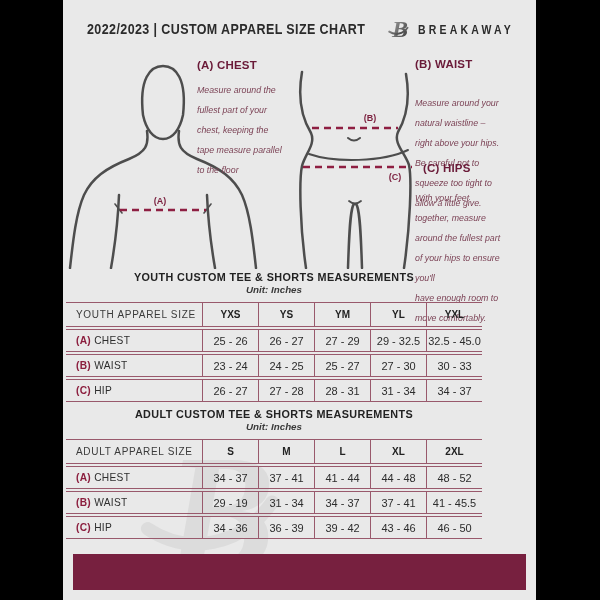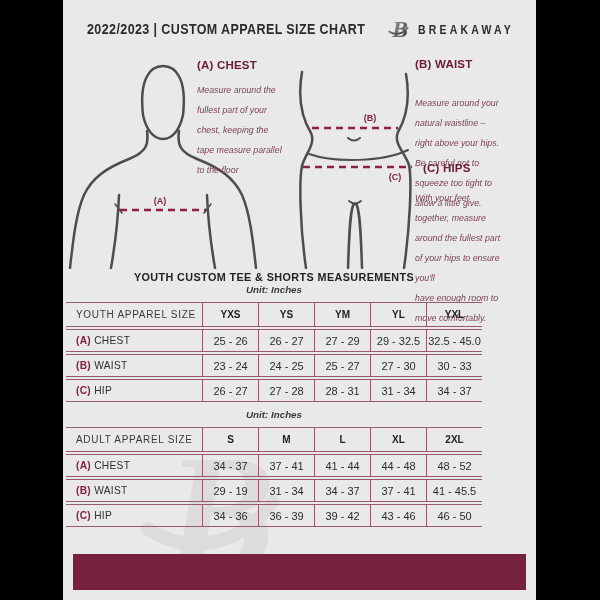--- a/index.html
+++ b/index.html
@@ -161,20 +161,21 @@
                 <td>28 - 31</td>
                 <td>31 - 34</td>
                 <td>34 - 37</td>
               </tr>
             </tbody>
           </table>
         </div>
     </div>
 
     <div class="table-section section-1">
+      <div class="tbl-title">ADULT CUSTOM TEE &amp; SHORTS MEASUREMENTS</div>
       <div class="tbl-unit">Unit: Inches</div>
       <div>
           <table>
             <thead>
               <tr>
                 <th class="label-col">ADULT APPAREL SIZE</th>
                 <th class="size-col">S</th>
                 <th class="size-col">M</th>
                 <th class="size-col">L</th>
                 <th class="size-col">XL</th>

